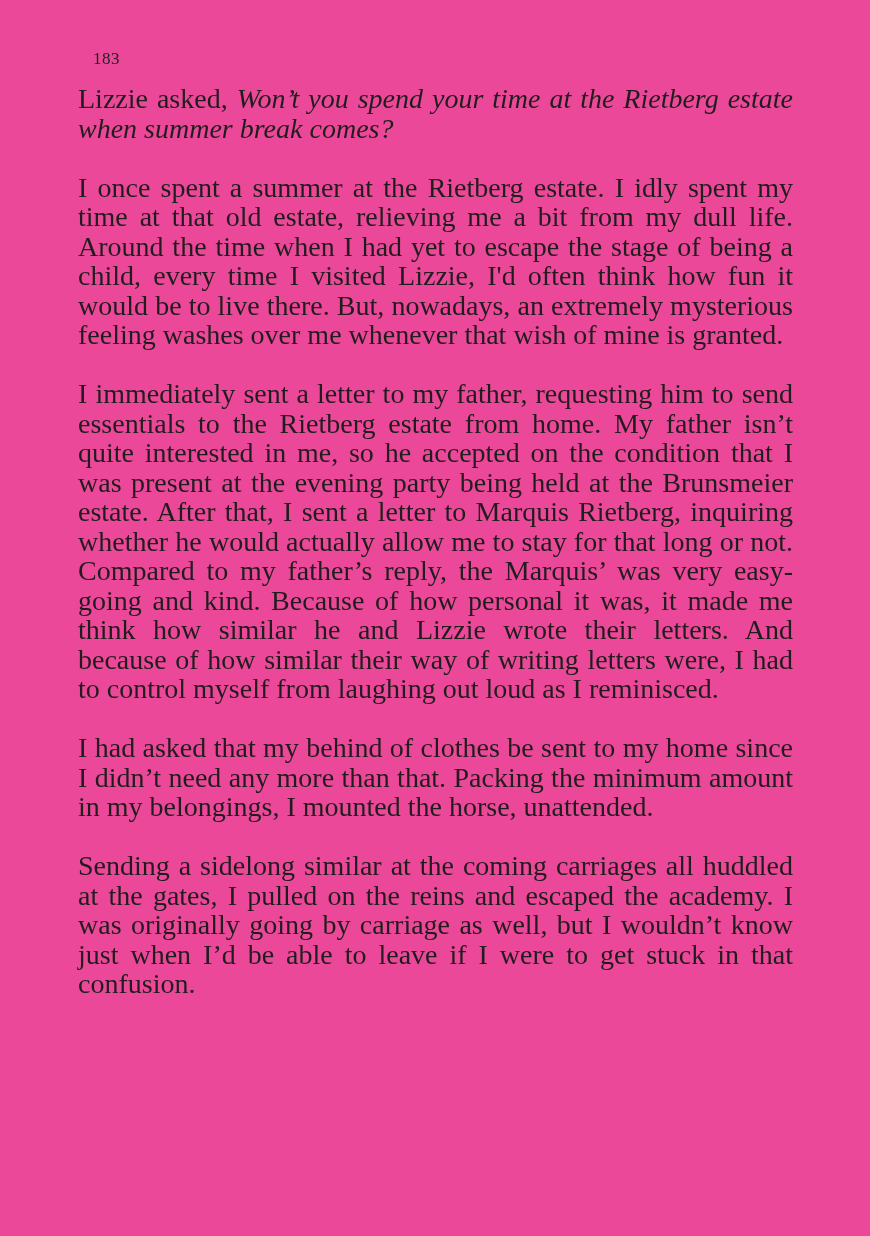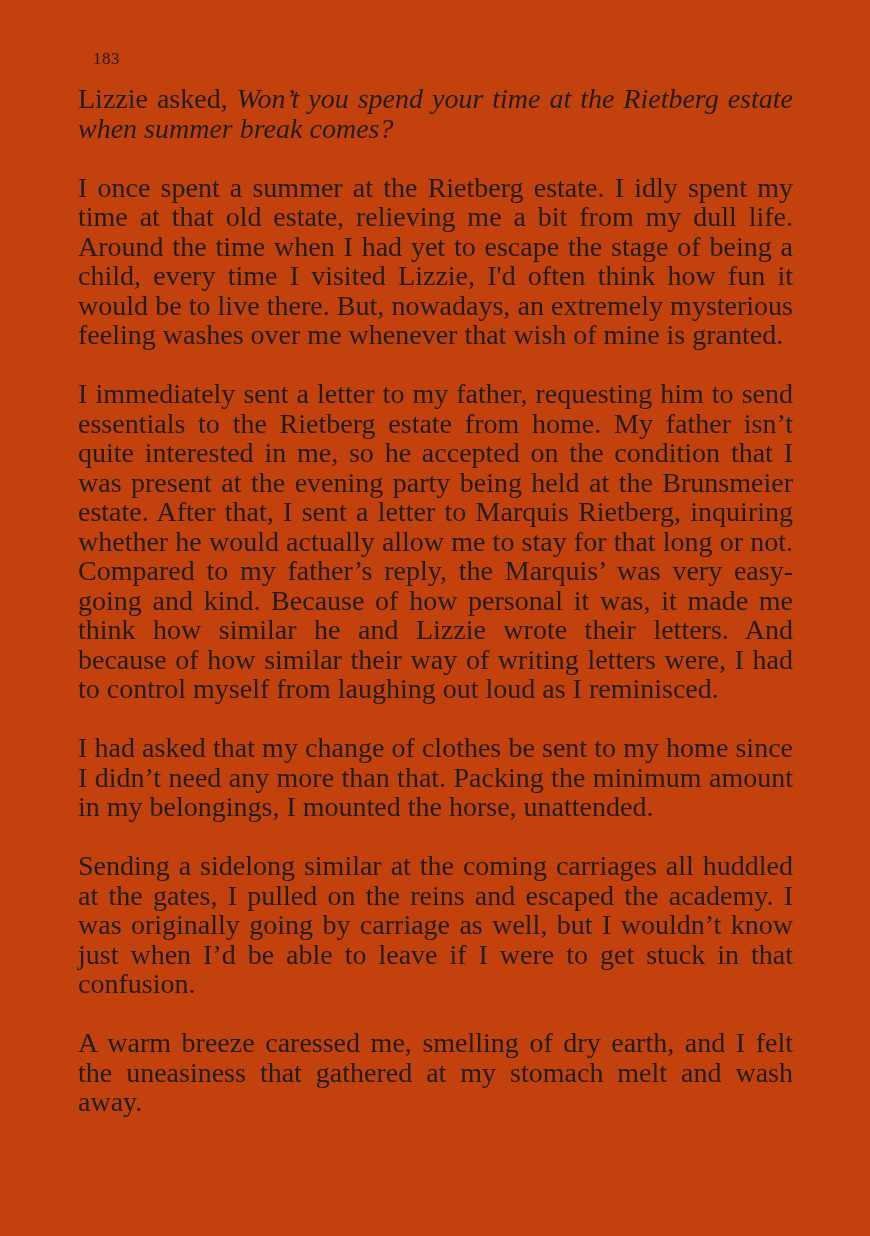--- a/index.html
+++ b/index.html
@@ -4,21 +4,21 @@
 <style>
   html, body {
     margin: 0;
     padding: 0;
     background: #ffffff;
   }
   .page {
     position: relative;
     width: 870px;
     height: 1236px;
-    background: #c2410c;
+    background: #ec4899;
     box-sizing: border-box;
     padding: 50px 77px 0 78px;
     font-family: "Liberation Serif", "DejaVu Serif", serif;
     color: #211d1e;
     overflow: hidden;
   }
   .page-number {
     margin: 0 0 0 15px;
     font-size: 17px;
     line-height: 17px;
@@ -47,20 +47,19 @@
 <div class="page">
   <div class="page-number">183</div>
 
   <div class="text-block">
     <p><span>Lizzie asked, </span><em class="inline-italic">Won’t you spend your time at the Rietberg estate when summer break comes?</em></p>
 
     <p>I once spent a summer at the Rietberg estate. I idly spent my time at that old estate, relieving me a bit from my dull life. Around the time when I had yet to escape the stage of being a child, every time I visited Lizzie, I'd often think how fun it would be to live there. But, nowadays, an extremely mysterious feeling washes over me whenever that wish of mine is granted.</p>
 
     <p>I immediately sent a letter to my father, requesting him to send essentials to the Rietberg estate from home. My father isn’t quite interested in me, so he accepted on the condition that I was present at the evening party being held at the Brunsmeier estate. After that, I sent a letter to Marquis Rietberg, inquiring whether he would actually allow me to stay for that long or not. Compared to my father’s reply, the Marquis’ was very easy-going and kind. Because of how personal it was, it made me think how similar he and Lizzie wrote their letters. And because of how similar their way of writing letters were, I had to control myself from laughing out loud as I reminisced.</p>
 
-    <p>I had asked that my change of clothes be sent to my home since I didn’t need any more than that. Packing the minimum amount in my belongings, I mounted the horse, unattended.</p>
+    <p>I had asked that my behind of clothes be sent to my home since I didn’t need any more than that. Packing the minimum amount in my belongings, I mounted the horse, unattended.</p>
 
     <p>Sending a sidelong similar at the coming carriages all huddled at the gates, I pulled on the reins and escaped the academy. I was originally going by carriage as well, but I wouldn’t know just when I’d be able to leave if I were to get stuck in that confusion.</p>
 
 
-    <p>A warm breeze caressed me, smelling of dry earth, and I felt the uneasiness that gathered at my stomach melt and wash away.</p>
   </div>
 </div>
 
 </body></html>

